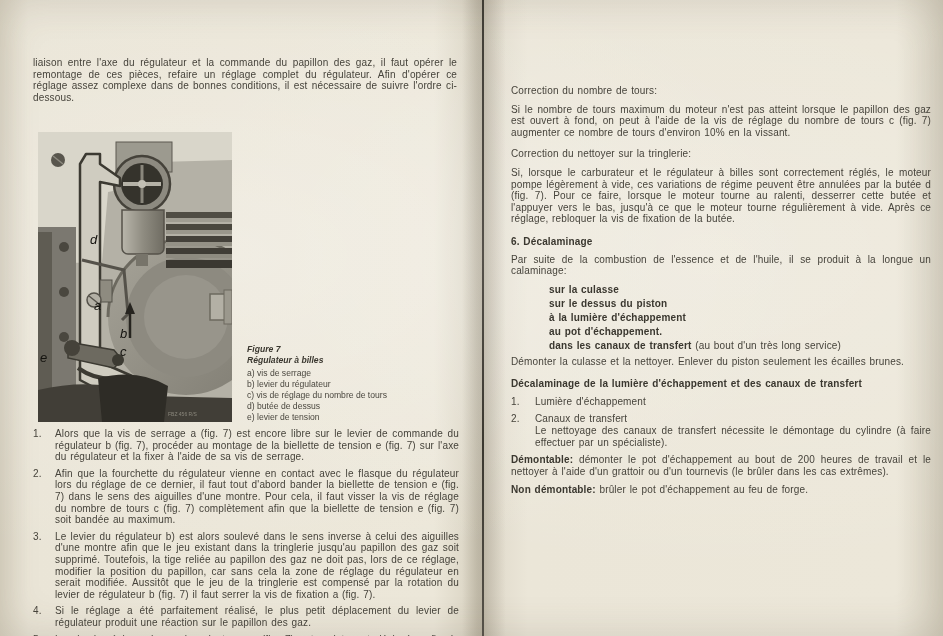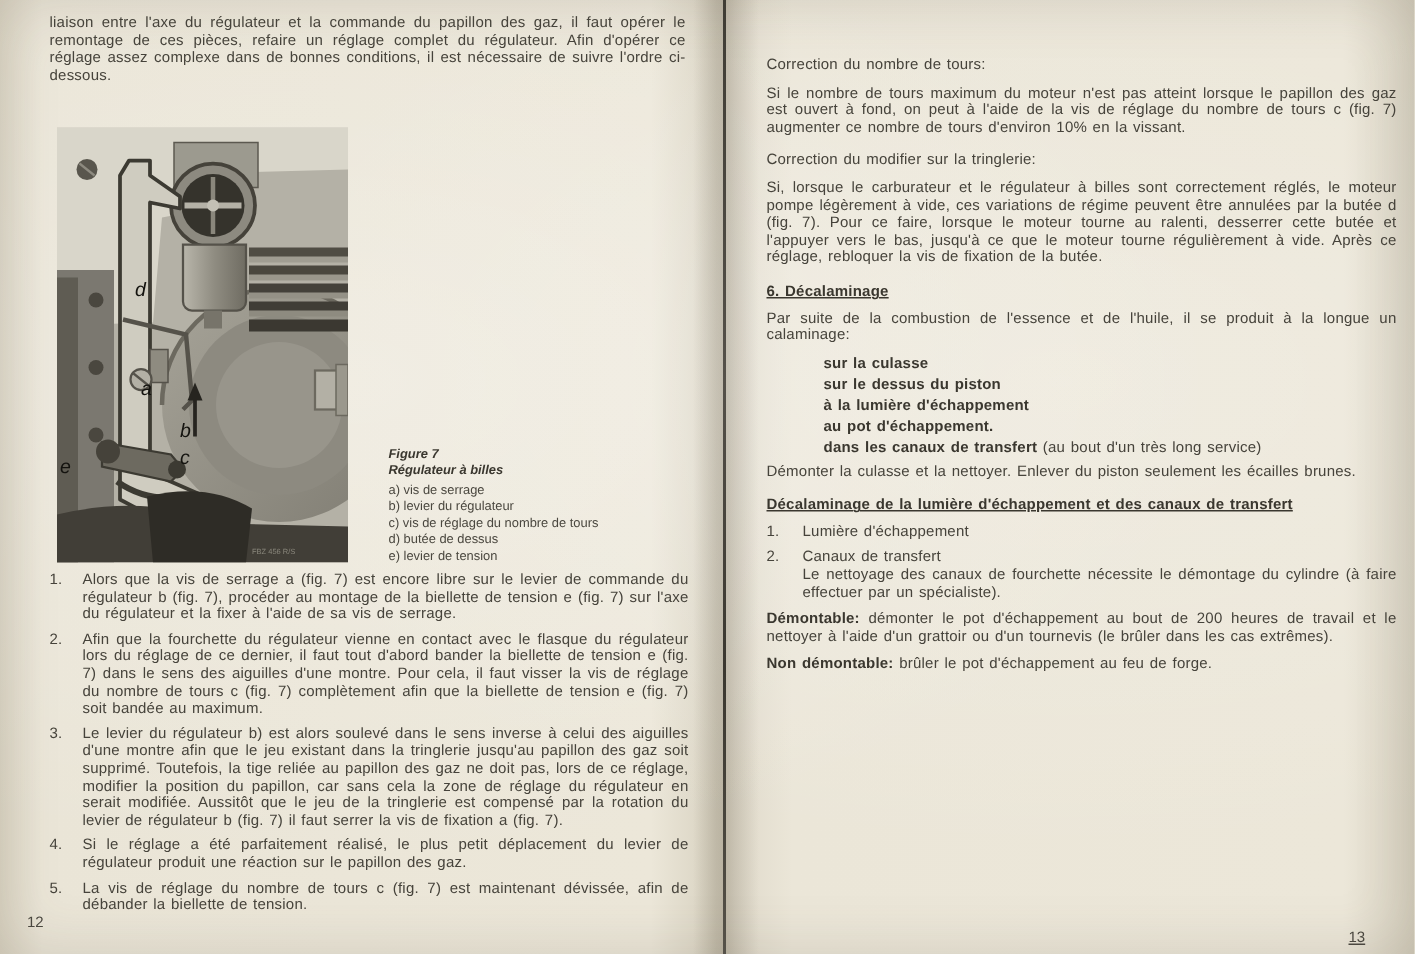--- a/index.html
+++ b/index.html
@@ -20,46 +20,46 @@
   }
   .gutter{
     position:absolute;top:0;bottom:0;left:482px;width:2px;
     background:linear-gradient(180deg,#3f3c34 0%,#55514a 40%,#3a372f 70%,#565249 100%);
   }
   .gutter-shade-l{position:absolute;top:0;bottom:0;left:462px;width:20px;
     background:linear-gradient(90deg,rgba(70,60,40,0) 0%,rgba(70,60,40,.22) 100%);}
   .gutter-shade-r{position:absolute;top:0;bottom:0;left:484px;width:22px;
     background:linear-gradient(90deg,rgba(70,60,40,.20) 0%,rgba(70,60,40,0) 100%);}
 
-  .abs{position:absolute;}
+  .abs{position:absolute;margin-top:47px;}
   .body-text{
     font-size:10px;line-height:11.6px;text-align:justify;
     letter-spacing:.15px;word-spacing:.8px;color:#46433b;
   }
   .bold{font-weight:bold;color:#3a372f;}
 
   
   #left-intro{left:33px;top:10px;width:424px;}
   #figure-photo-box{left:38px;top:85px;width:194px;height:290px;}
-  #figure-caption{left:259px;top:297px;width:205px;font-size:8.6px;line-height:11px;color:#4a473f;}
+  #figure-caption{left:247px;top:297px;width:205px;font-size:8.6px;line-height:11px;color:#4a473f;}
   #figure-caption .cap-title{font-weight:bold;font-style:italic;color:#3a372f;}
   #figure-caption .cap-sub{font-weight:bold;font-style:italic;color:#3a372f;margin-bottom:2px;}
   #left-steps{left:33px;top:381px;width:426px;}
   .step{display:flex;margin-bottom:5px;}
   .step-num{width:22px;flex:none;}
   .step-text{flex:1;text-align:justify;}
   .pagenum{font-size:10px;color:#4a473f;}
   #pagenum-left{left:18px;top:610px;}
   #pagenum-right{left:899px;top:620px;text-decoration:underline;}
 
   
   #right-col{left:511px;top:38px;width:420px;}
   #right-col .blk{margin-bottom:7px;}
   #right-col .h-plain{margin:10px 0 7px 0;}
-  #right-col .h-bold{font-weight:bold;color:#3a372f;margin:11px 0 6px 0;text-decoration:underline;}
+  #right-col .h-bold{font-weight:bold;color:#3a372f;margin:11px 0 6px 0;}
   .cala-list{margin:2px 0 4px 38px;}
   .cala-list .row{margin-bottom:2.5px;}
   .num-item{display:flex;margin-bottom:6px;}
   .num-item .n{width:24px;flex:none;}
   .num-item .t{flex:1;text-align:justify;}
 </style>
 </head>
 <body>
 
 <div id="spread">
@@ -186,21 +186,21 @@
       <span class="step-text">La vis de réglage du nombre de tours c (fig. 7) est maintenant dévissée, afin de débander la biellette de tension.</span>
     </div>
   </div>
 
   <div class="abs pagenum" id="pagenum-left">12</div>
 
   <div class="abs body-text" id="right-col">
     <div class="h-plain" style="margin-top:0">Correction du nombre de tours:</div>
     <div class="blk">Si le nombre de tours maximum du moteur n'est pas atteint lorsque le papillon des gaz est ouvert à fond, on peut à l'aide de la vis de réglage du nombre de tours c (fig. 7) augmenter ce nombre de tours d'environ 10% en la vissant.</div>
 
-    <div class="h-plain">Correction du modifier sur la tringlerie:</div>
+    <div class="h-plain">Correction du nettoyer sur la tringlerie:</div>
     <div class="blk">Si, lorsque le carburateur et le régulateur à billes sont correctement réglés, le moteur pompe légèrement à vide, ces variations de régime peuvent être annulées par la butée d (fig. 7). Pour ce faire, lorsque le moteur tourne au ralenti, desserrer cette butée et l'appuyer vers le bas, jusqu'à ce que le moteur tourne régulièrement à vide. Après ce réglage, rebloquer la vis de fixation de la butée.</div>
 
     <div class="h-bold">6. Décalaminage</div>
     <div class="blk">Par suite de la combustion de l'essence et de l'huile, il se produit à la longue un calaminage:</div>
 
     <div class="cala-list">
       <div class="row"><span class="bold">sur la culasse</span><span></span></div>
       <div class="row"><span class="bold">sur le dessus du piston</span><span></span></div>
       <div class="row"><span class="bold">à la lumière d'échappement</span><span></span></div>
       <div class="row"><span class="bold">au pot d'échappement.</span><span></span></div>
@@ -212,21 +212,21 @@
     <div class="h-bold">Décalaminage de la lumière d'échappement et des canaux de transfert</div>
 
     <div class="num-item">
       <span class="n">1.</span>
       <span class="t"><span>Lumière d'échappement</span><br>
         </span>
     </div>
     <div class="num-item">
       <span class="n">2.</span>
       <span class="t"><span>Canaux de transfert</span><br>
-        <span>Le nettoyage des canaux de fourchette nécessite le démontage du cylindre (à faire effectuer par un spécialiste).</span></span>
+        <span>Le nettoyage des canaux de transfert nécessite le démontage du cylindre (à faire effectuer par un spécialiste).</span></span>
     </div>
 
 
     <div class="blk">
       <span class="bold">Démontable:</span><span> démonter le pot d'échappement au bout de 200 heures de travail et le nettoyer à l'aide d'un grattoir ou d'un tournevis (le brûler dans les cas extrêmes).</span>
     </div>
     <div class="blk">
       <span class="bold">Non démontable:</span><span> brûler le pot d'échappement au feu de forge.</span>
     </div>
   </div>

